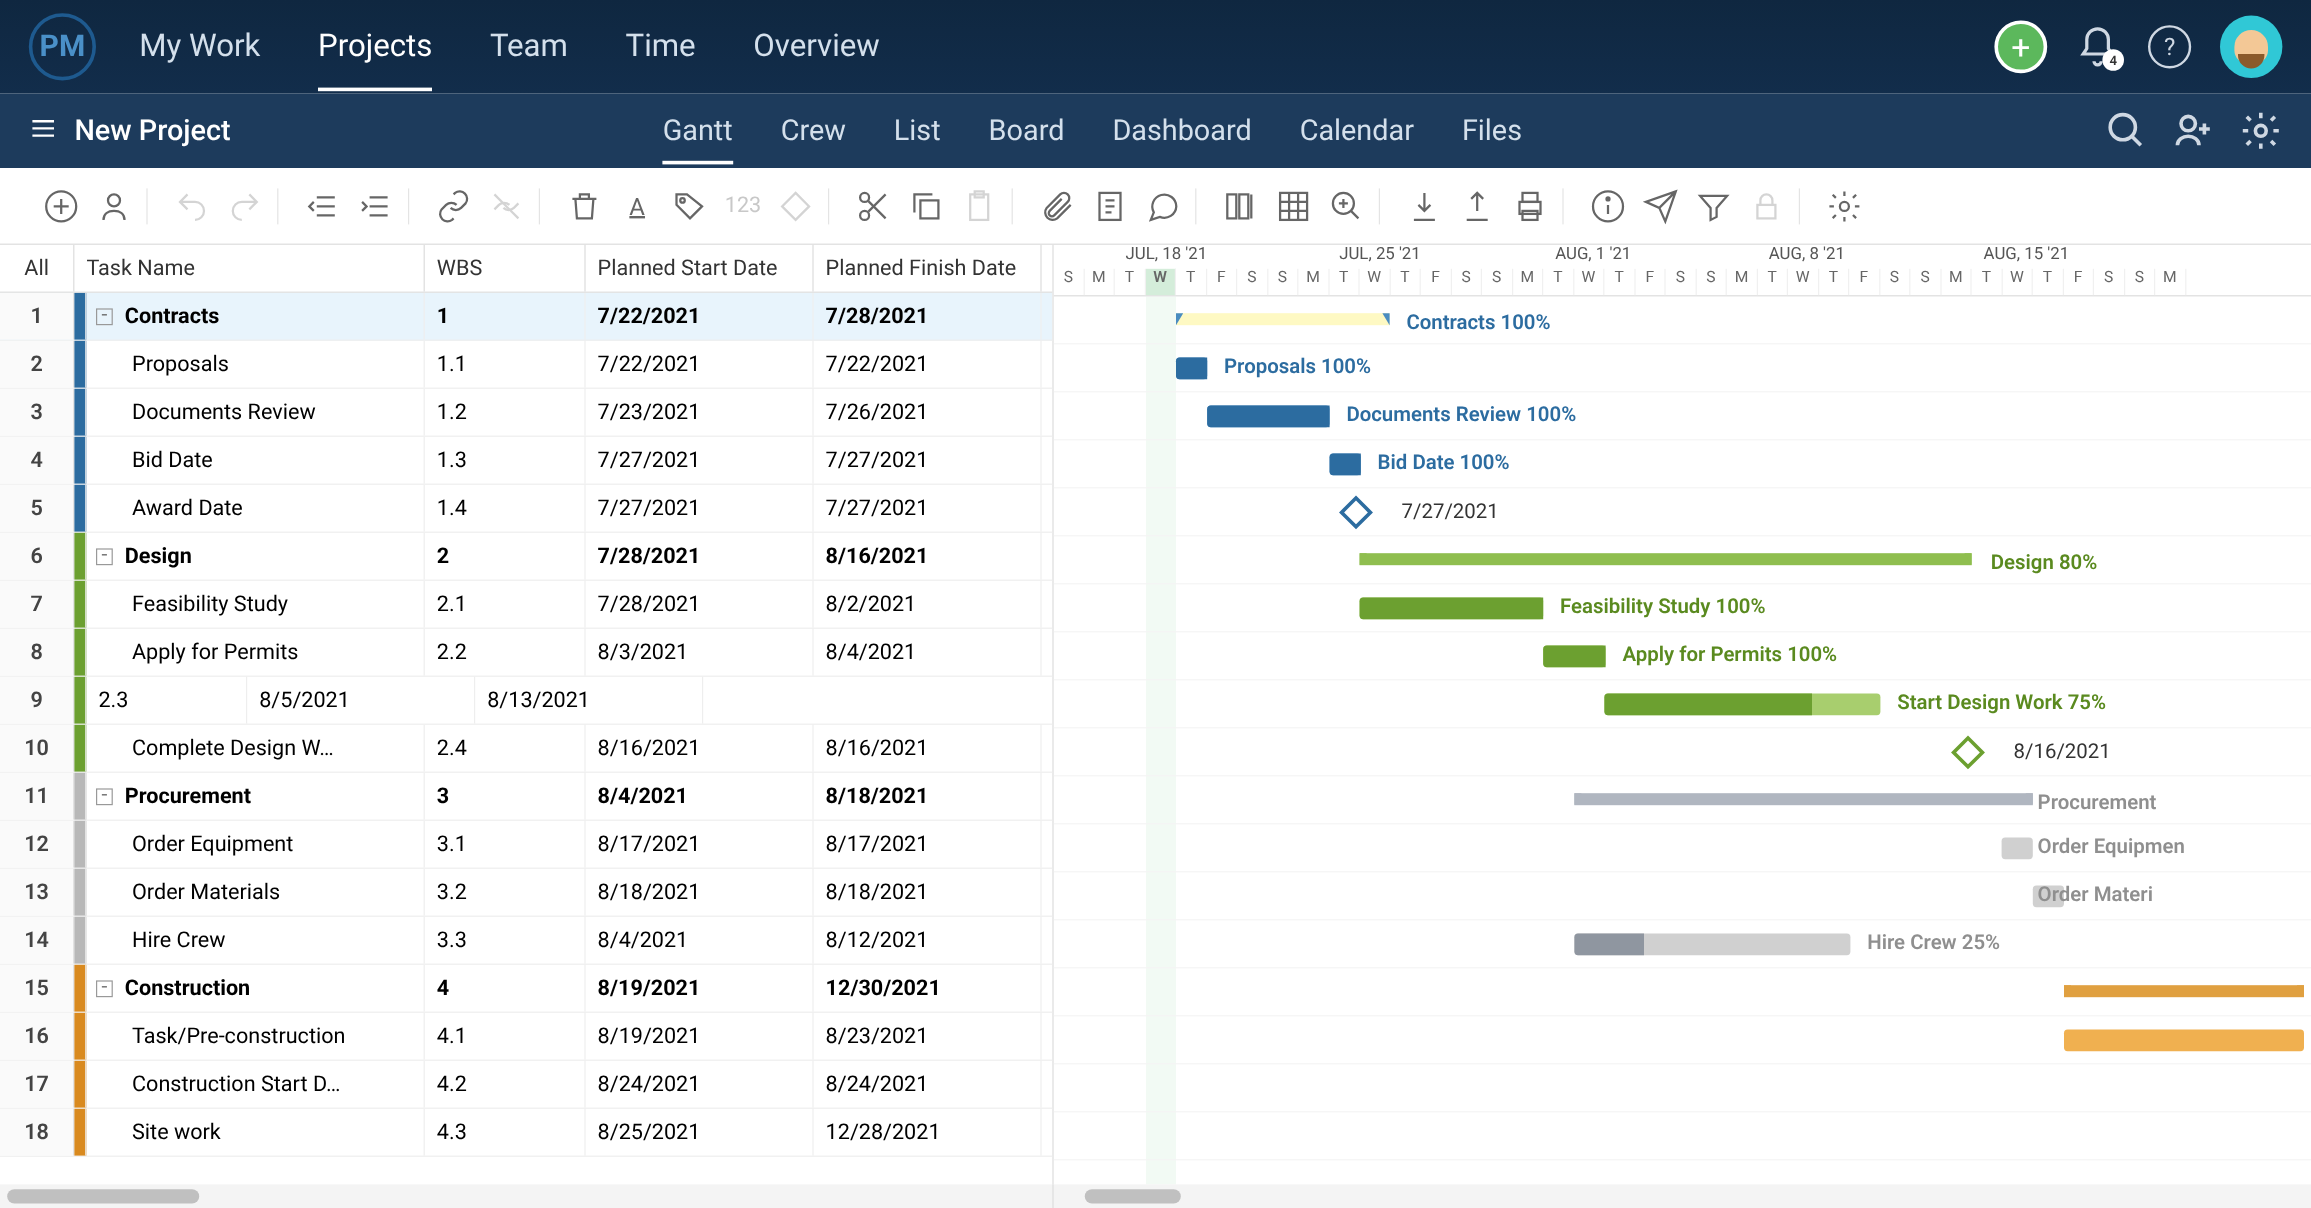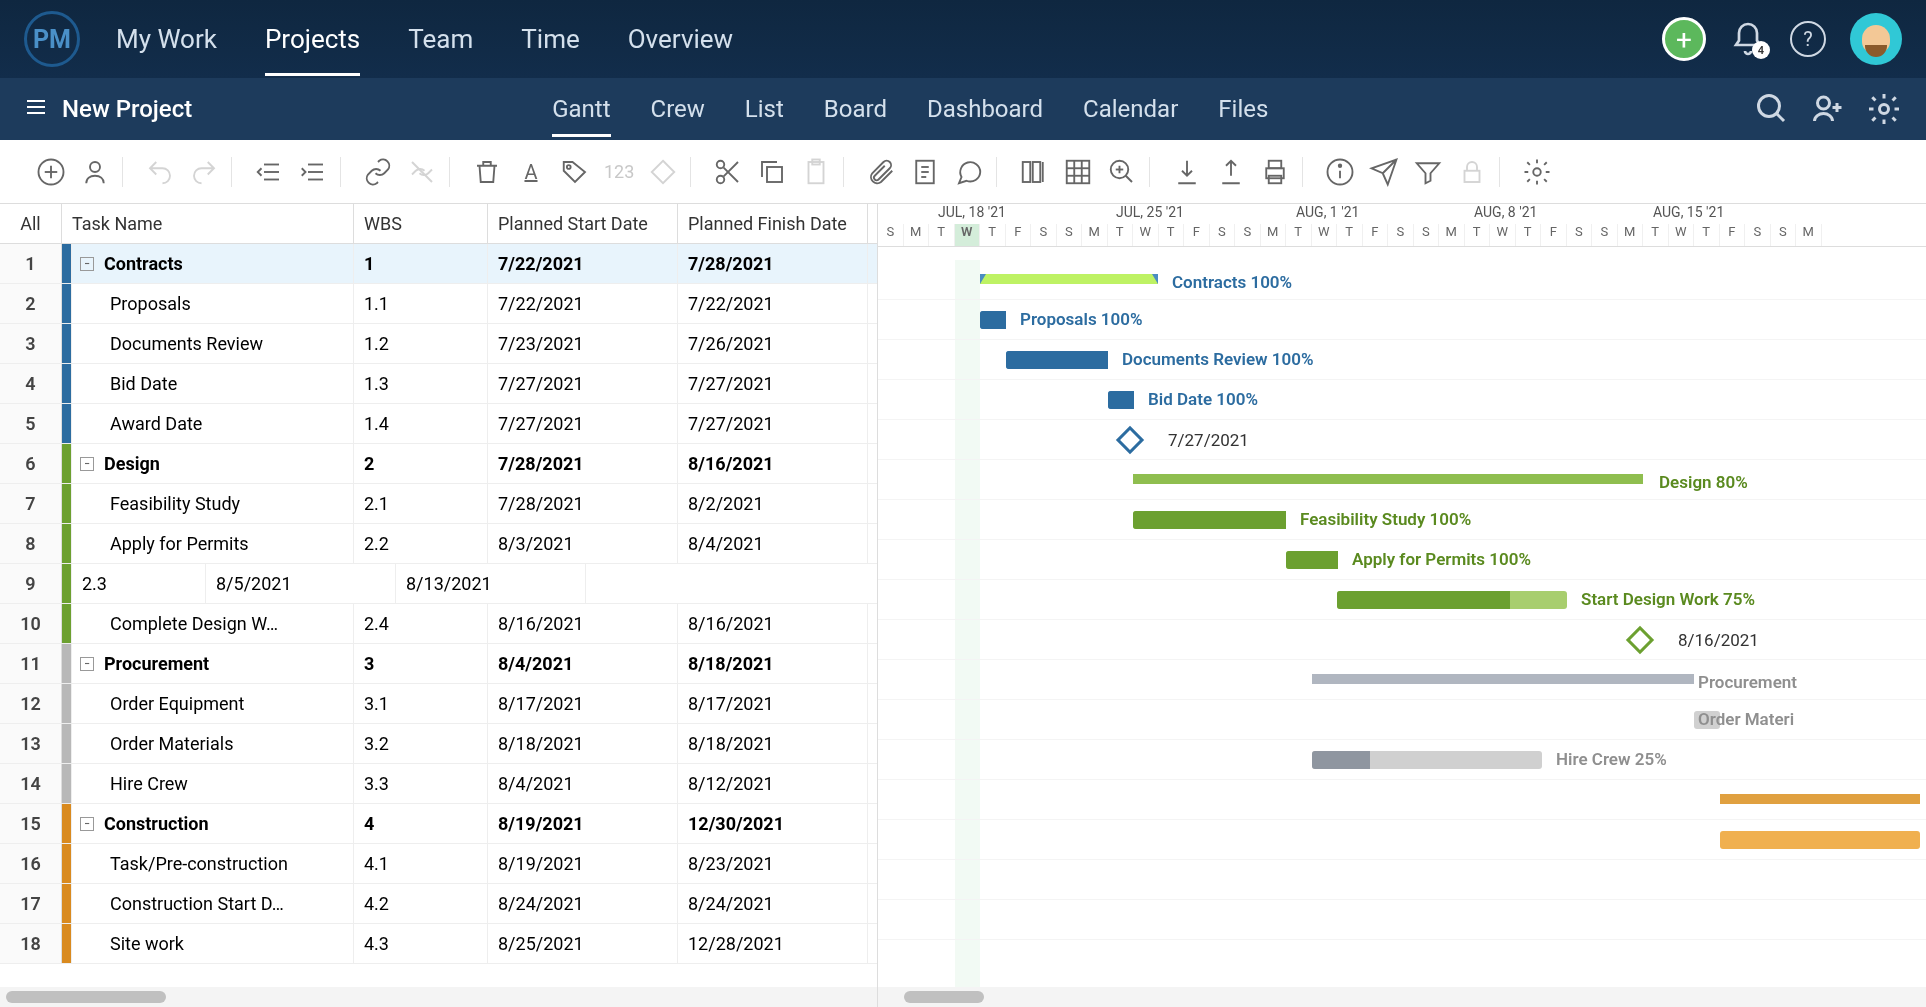--- a/index.html
+++ b/index.html
@@ -61,21 +61,21 @@
 .c-task { width:282px; gap:6px;}
 .c-wbs { width:134px;}
 .c-start { width:190px;}
 .c-finish { width:190px;}
 .collapse { width:14px; height:14px; border:1px solid #999; display:inline-flex; align-items:center; justify-content:center; font-size:10px; color:#666; cursor:pointer; margin-right:4px;}
 .indent1 { padding-left:38px;}
 .indent0 { padding-left:8px;}
 .bar-blue{background:#2c6ca0;} .bar-green{background:#6ca030;} .bar-grey{background:#b8b8b8;} .bar-orange{background:#d98a1f;}
 
 
-.gantt { flex:1; overflow:hidden; position:relative; display:flex; flex-direction:column;gap:13px;}
+.gantt { flex:1; overflow:hidden; position:relative; display:flex; flex-direction:column;}
 .timeline-h { display:flex; flex-direction:column; border-bottom:1px solid #ddd;}
 .tl-months { display:flex; height:20px; font-size:14px; color:#555; position:relative;}
 .tl-month { position:absolute; }
 .tl-days { display:flex; height:22px;}
 .tl-day { width:25.5px; text-align:center; font-size:13px; color:#666; border-right:1px solid #f0f0f0;}
 .tl-day.today { background:#d4edda; font-weight:600;}
 .gantt-rows { flex:1; overflow:auto; position:relative;}
 .g-row { height:40px; position:relative; border-bottom:1px solid #f4f4f4;}
 .g-bar { position:absolute; height:18px; top:11px; border-radius:3px;}
 .g-summary { height:10px; top:14px; border-radius:0;}
@@ -618,21 +618,21 @@
           <div class="tl-day">T</div>
           <div class="tl-day">F</div>
           <div class="tl-day">S</div>
           <div class="tl-day">S</div>
           <div class="tl-day">M</div>
         </div>
     </div>
     <div class="gantt-rows" id="gantt-rows">
       <div class="today-line" id="today-line" style="left: 76.5px;"></div>
     <div class="g-row">
-          <div class="g-bar g-summary blue" style="left: 102px; width: 178px; background: #bef264; color: rgb(74, 140, 192);">
+          <div class="g-bar g-summary blue" style="left: 102px; width: 178px; background: #fef9c3; color: rgb(74, 140, 192);">
             <div class="g-label lbl-blue">Contracts  100%</div>
           </div>
         </div>
         <div class="g-row">
           <div class="g-bar blue" style="left: 102px; width: 26px;">
             <div class="g-progress blue-dk" style="width: 100%; background: rgb(44, 108, 160);"></div>
             <div class="g-label lbl-blue">Proposals  100%</div>
           </div>
         </div>
         <div class="g-row">
@@ -674,20 +674,26 @@
             <div class="g-label lbl-green">Start Design Work  75%</div>
           </div>
         </div>
         <div class="g-row">
           <div class="g-milestone" style="left: 752px; border-color: rgb(108, 160, 48);"></div>
           <div class="g-label" style="position: absolute; left: 786px; top: 10px; font-size: 17px; font-weight: 400; color: rgb(51, 51, 51);">8/16/2021</div>
         </div>
         <div class="g-row">
           <div class="g-bar g-summary grey" style="left: 434px; width: 382px; background: rgb(176, 182, 192); color: rgb(176, 182, 192); overflow: visible;">
             <div class="g-label lbl-grey" style="position: absolute; margin-left: 0px; left: 386px;">Procurement</div>
+          </div>
+        </div>
+        <div class="g-row">
+          <div class="g-bar grey" style="left: 790px; width: 26px; overflow: visible;">
+            <div class="g-progress grey-dk" style="width: 0%; background: rgb(143, 150, 160);"></div>
+            <div class="g-label lbl-grey" style="position: absolute; margin-left: 0px; left: 30px;">Order Equipmen</div>
           </div>
         </div>
         <div class="g-row">
           <div class="g-bar grey" style="left: 816px; width: 26px; overflow: visible;">
             <div class="g-progress grey-dk" style="width: 0%; background: rgb(143, 150, 160);"></div>
             <div class="g-label lbl-grey" style="position: absolute; margin-left: 0px; left: 4px;">Order Materi</div>
           </div>
         </div>
         <div class="g-row">
           <div class="g-bar grey" style="left: 434px; width: 230px;">

